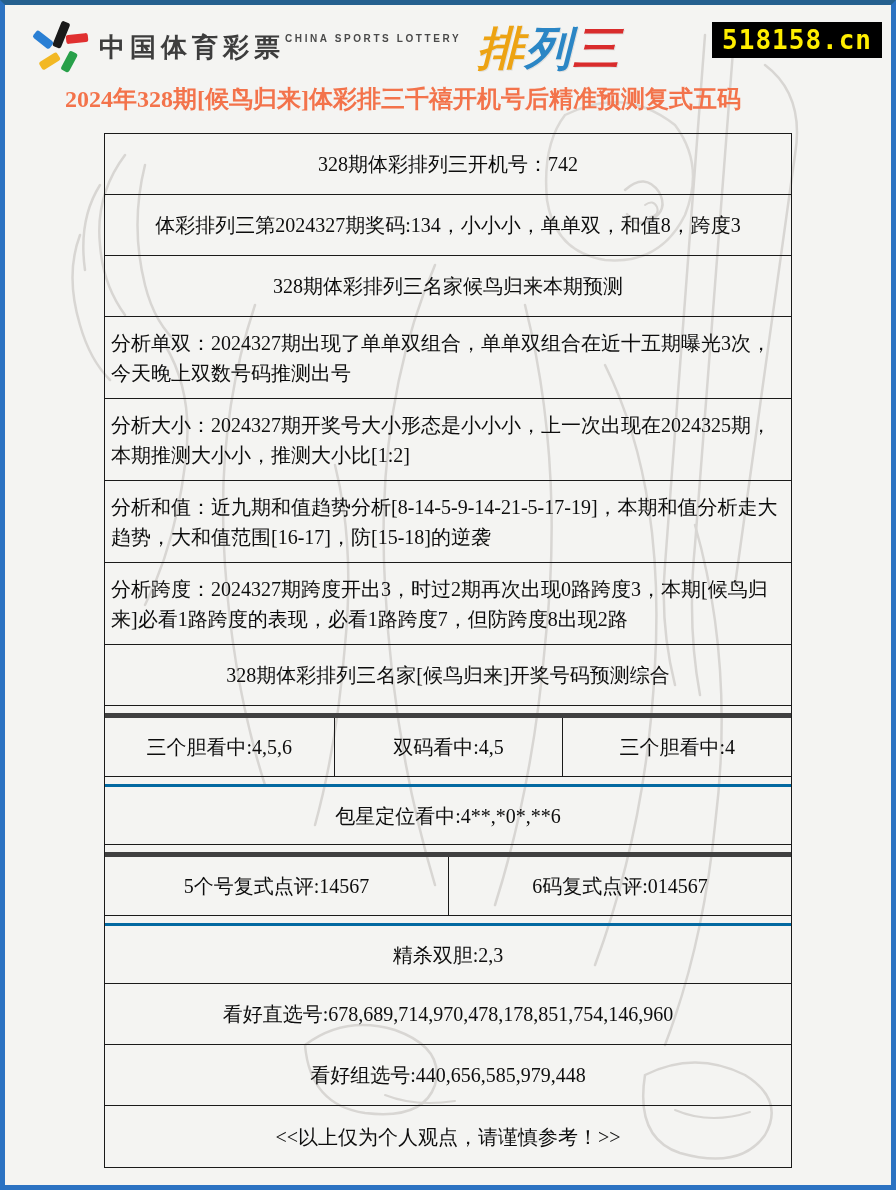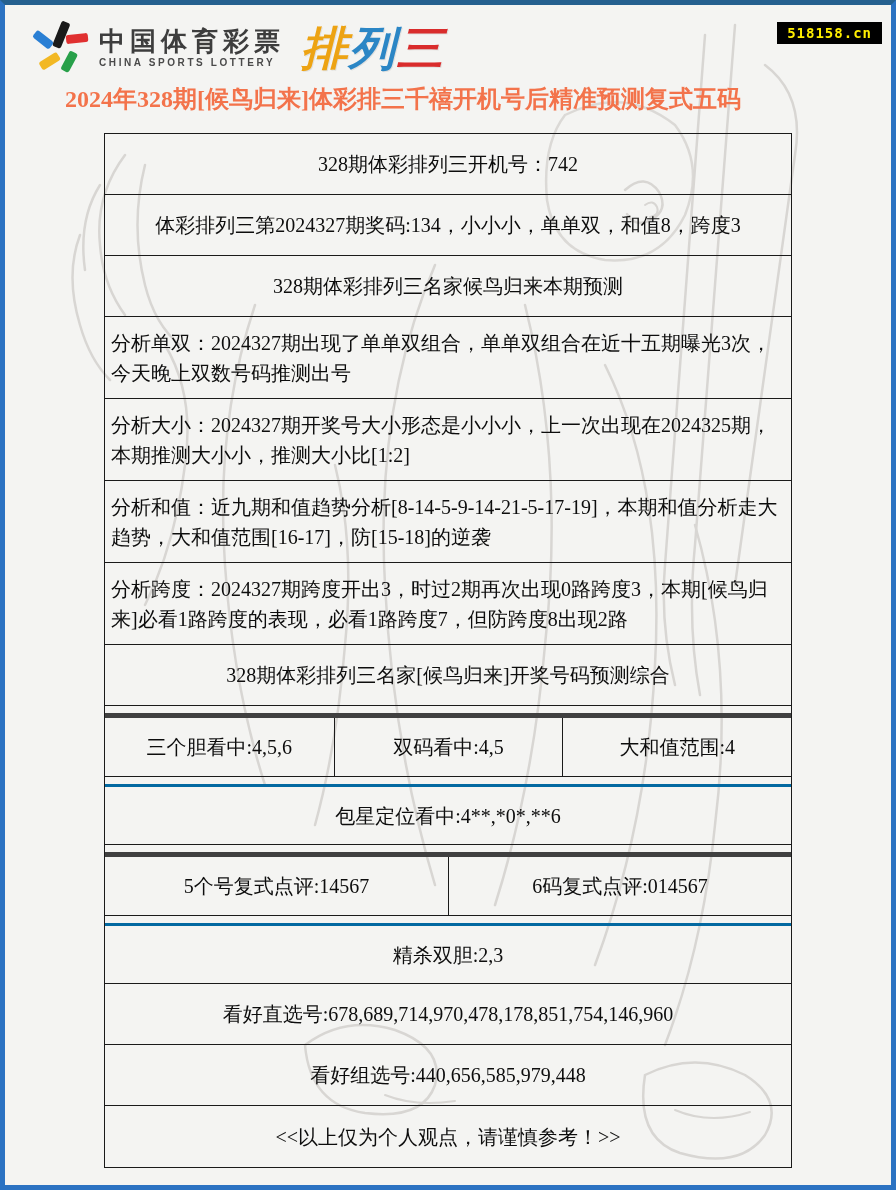--- a/index.html
+++ b/index.html
@@ -17,34 +17,34 @@
   .bg-art {
     position: absolute; top:0; left:0; width:886px; height:1180px;
     z-index: 0; pointer-events: none;
   }
   .content { position: relative; z-index: 1; }
 
   
   .header { position: relative; padding: 14px 0 0 26px; height: 110px; }
   .logo-row { display: flex; align-items: center; gap: 10px; }
   .logo-mark { flex: 0 0 auto; }
-  .logo-text { display: flex; flex-direction: column; line-height: 1.15; font-family: "Liberation Sans", "DejaVu Sans", sans-serif; }
+  .logo-text { display: flex; flex-direction: row; line-height: 1.15; font-family: "Liberation Sans", "DejaVu Sans", sans-serif; }
   .logo-cn { font-size: 26px; font-weight: bold; color: #3d3d3d; letter-spacing: 5px; }
   .logo-en { font-size: 10px; font-weight: bold; color: #4a4a4a; letter-spacing: 2.6px; }
   .brand { display: flex; margin-left: 6px; font-family: "Liberation Sans", "DejaVu Sans", sans-serif;
            font-size: 46px; font-weight: 900; font-style: italic; line-height: 1; letter-spacing: 2px;
            text-shadow: 1px 1px 0 rgba(0,0,0,0.08); }
   .pc0 { color: #eda313; }
   .pc1 { color: #2b86c5; }
   .pc2 { color: #d92c2c; }
   .badge {
     position: absolute; top: 17px; right: 9px;
     background: #000000; color: #ffee00;
     font-family: "DejaVu Sans Mono", monospace;
-    font-size: 14px; font-weight: bold;
+    font-size: 26px; font-weight: bold;
     padding: 3px 10px; letter-spacing: 1px;
   }
   .title {
     margin: 6px 0 0 34px;
     font-size: 24px; font-weight: 600;
     color: #f3734b;
     white-space: nowrap;
   }
 
   
@@ -136,21 +136,21 @@
       <div class="row">328期体彩排列三名家候鸟归来本期预测</div>
       <div class="row left">分析单双：2024327期出现了单单双组合，单单双组合在近十五期曝光3次，今天晚上双数号码推测出号</div>
       <div class="row left">分析大小：2024327期开奖号大小形态是小小小，上一次出现在2024325期，本期推测大小小，推测大小比[1:2]</div>
       <div class="row left">分析和值：近九期和值趋势分析[8-14-5-9-14-21-5-17-19]，本期和值分析走大趋势，大和值范围[16-17]，防[15-18]的逆袭</div>
       <div class="row left">分析跨度：2024327期跨度开出3，时过2期再次出现0路跨度3，本期[候鸟归来]必看1路跨度的表现，必看1路跨度7，但防跨度8出现2路</div>
       <div class="row">328期体彩排列三名家[候鸟归来]开奖号码预测综合</div>
       <div class="row boxed">
         <div class="cells cells3">
           <div class="cell">三个胆看中:4,5,6</div>
           <div class="cell">双码看中:4,5</div>
-          <div class="cell">大和值范围:4</div>
+          <div class="cell">三个胆看中:4</div>
         </div>
       </div>
       <div class="row">包星定位看中:4**,*0*,**6</div>
       <div class="row boxed">
         <div class="cells cells2">
           <div class="cell">5个号复式点评:14567</div>
           <div class="cell">6码复式点评:014567</div>
         </div>
       </div>
       <div class="row">精杀双胆:2,3</div>

